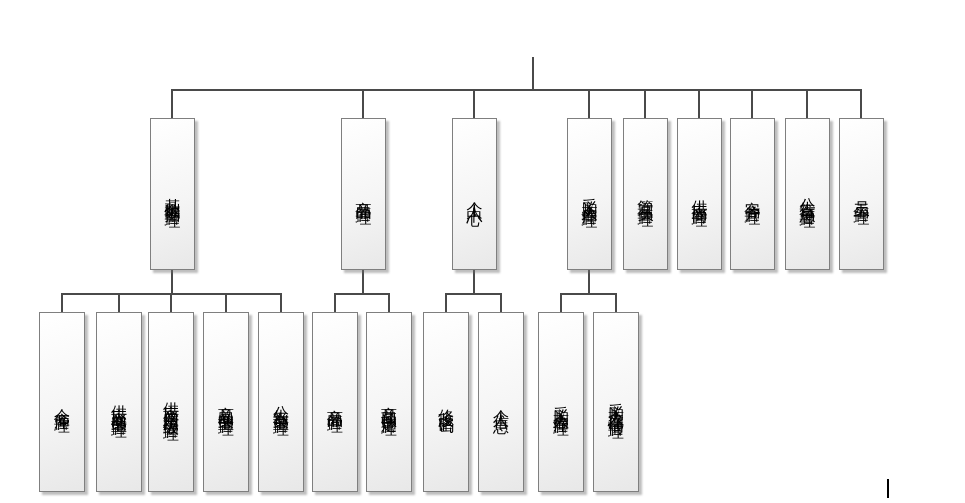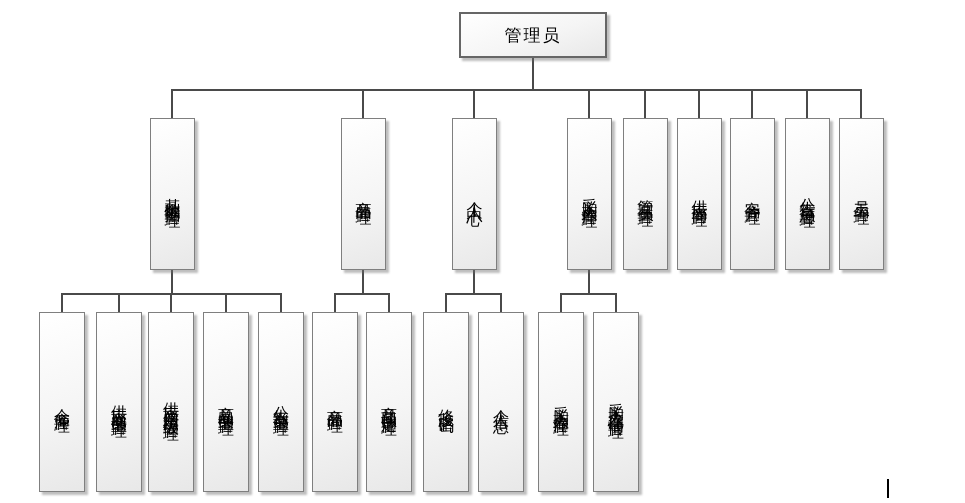--- a/index.html
+++ b/index.html
@@ -63,23 +63,20 @@
   <div class="line vl" style="left:170px;top:293px;height:19px"></div>
   <div class="line vl" style="left:225px;top:293px;height:19px"></div>
   <div class="line vl" style="left:280px;top:293px;height:19px"></div>
   <div class="line vl" style="left:334px;top:293px;height:19px"></div>
   <div class="line vl" style="left:388px;top:293px;height:19px"></div>
   <div class="line vl" style="left:445px;top:293px;height:19px"></div>
   <div class="line vl" style="left:500px;top:293px;height:19px"></div>
   <div class="line vl" style="left:560px;top:293px;height:19px"></div>
   <div class="line vl" style="left:615px;top:293px;height:19px"></div>
 
-  <div class="node root">
-    <span>管理员</span>
-  </div>
 
   <div class="node lvl2" style="left:150px">
     <span class="vtext">基础数据管理</span>
   </div>
   <div class="node lvl2" style="left:341px">
     <span class="vtext">商品管理</span>
   </div>
   <div class="node lvl2" style="left:452px">
     <span class="vtext">个人中心</span>
   </div>

